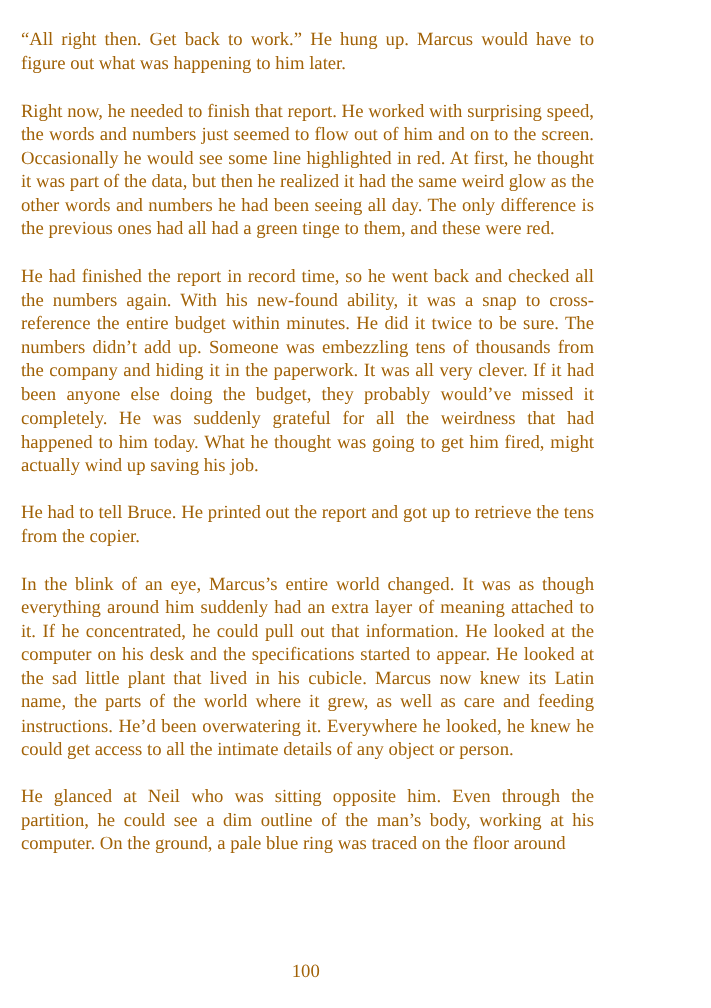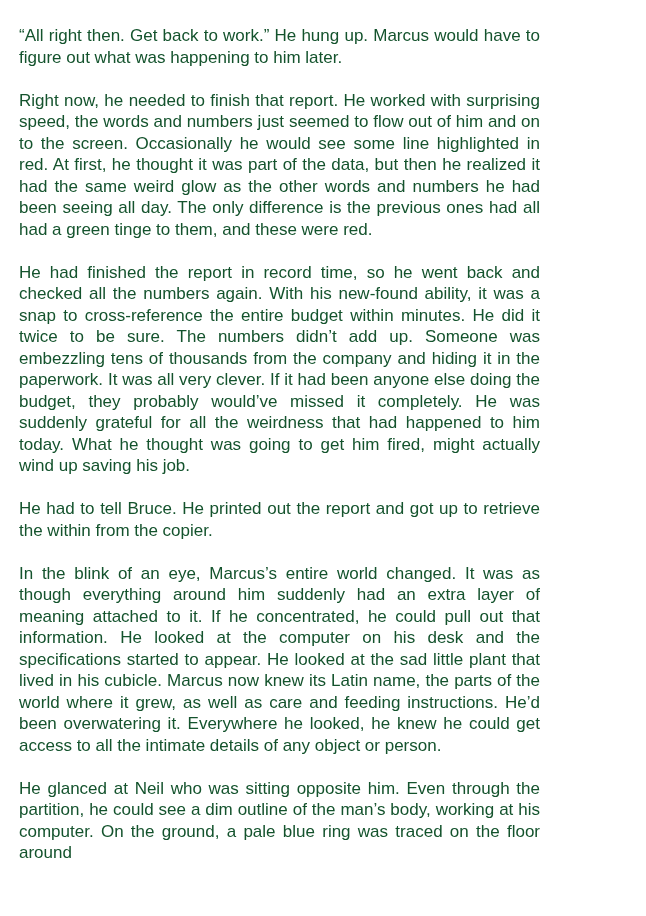--- a/index.html
+++ b/index.html
@@ -5,22 +5,22 @@
   html, body {
     margin: 0;
     padding: 0;
     background: #ffffff;
   }
   .page {
     position: relative;
     width: 556px;
     height: 916px;
     background: #ffffff;
-    color: #14532d;
-    font-family: Liberation Sans, sans-serif;
+    color: #a16207;
+    font-family: Liberation Serif, serif;
     font-size: 17px;
     line-height: 21.5px;
     overflow: hidden;
   }
   .content {
     padding: 25px 16px 0 19px;
   }
   .para {
     margin: 0 0 21.5px 0;
     text-align: justify;
@@ -39,17 +39,18 @@
   }
 </style>
 </head>
 <body>
 
 <div class="page">
   <div class="content">
     <p class="para">“All right then. Get back to work.” He hung up. Marcus would have to figure out what was happening to him later.</p>
     <p class="para">Right now, he needed to finish that report. He worked with surprising speed, the words and numbers just seemed to flow out of him and on to the screen. Occasionally he would see some line highlighted in red. At first, he thought it was part of the data, but then he realized it had the same weird glow as the other words and numbers he had been seeing all day. The only difference is the previous ones had all had a green tinge to them, and these were red.</p>
     <p class="para">He had finished the report in record time, so he went back and checked all the numbers again. With his new-found ability, it was a snap to cross-reference the entire budget within minutes. He did it twice to be sure. The numbers didn’t add up. Someone was embezzling tens of thousands from the company and hiding it in the paperwork. It was all very clever. If it had been anyone else doing the budget, they probably would’ve missed it completely. He was suddenly grateful for all the weirdness that had happened to him today. What he thought was going to get him fired, might actually wind up saving his job.</p>
-    <p class="para">He had to tell Bruce. He printed out the report and got up to retrieve the within from the copier.</p>
+    <p class="para">He had to tell Bruce. He printed out the report and got up to retrieve the tens from the copier.</p>
     <p class="para">In the blink of an eye, Marcus’s entire world changed. It was as though everything around him suddenly had an extra layer of meaning attached to it. If he concentrated, he could pull out that information. He looked at the computer on his desk and the specifications started to appear. He looked at the sad little plant that lived in his cubicle. Marcus now knew its Latin name, the parts of the world where it grew, as well as care and feeding instructions. He’d been overwatering it. Everywhere he looked, he knew he could get access to all the intimate details of any object or person.</p>
     <p class="para">He glanced at Neil who was sitting opposite him. Even through the partition, he could see a dim outline of the man’s body, working at his computer. On the ground, a pale blue ring was traced on the floor around</p>
   </div>
+  <div class="page-number">100</div>
 </div>
 
 </body></html>

